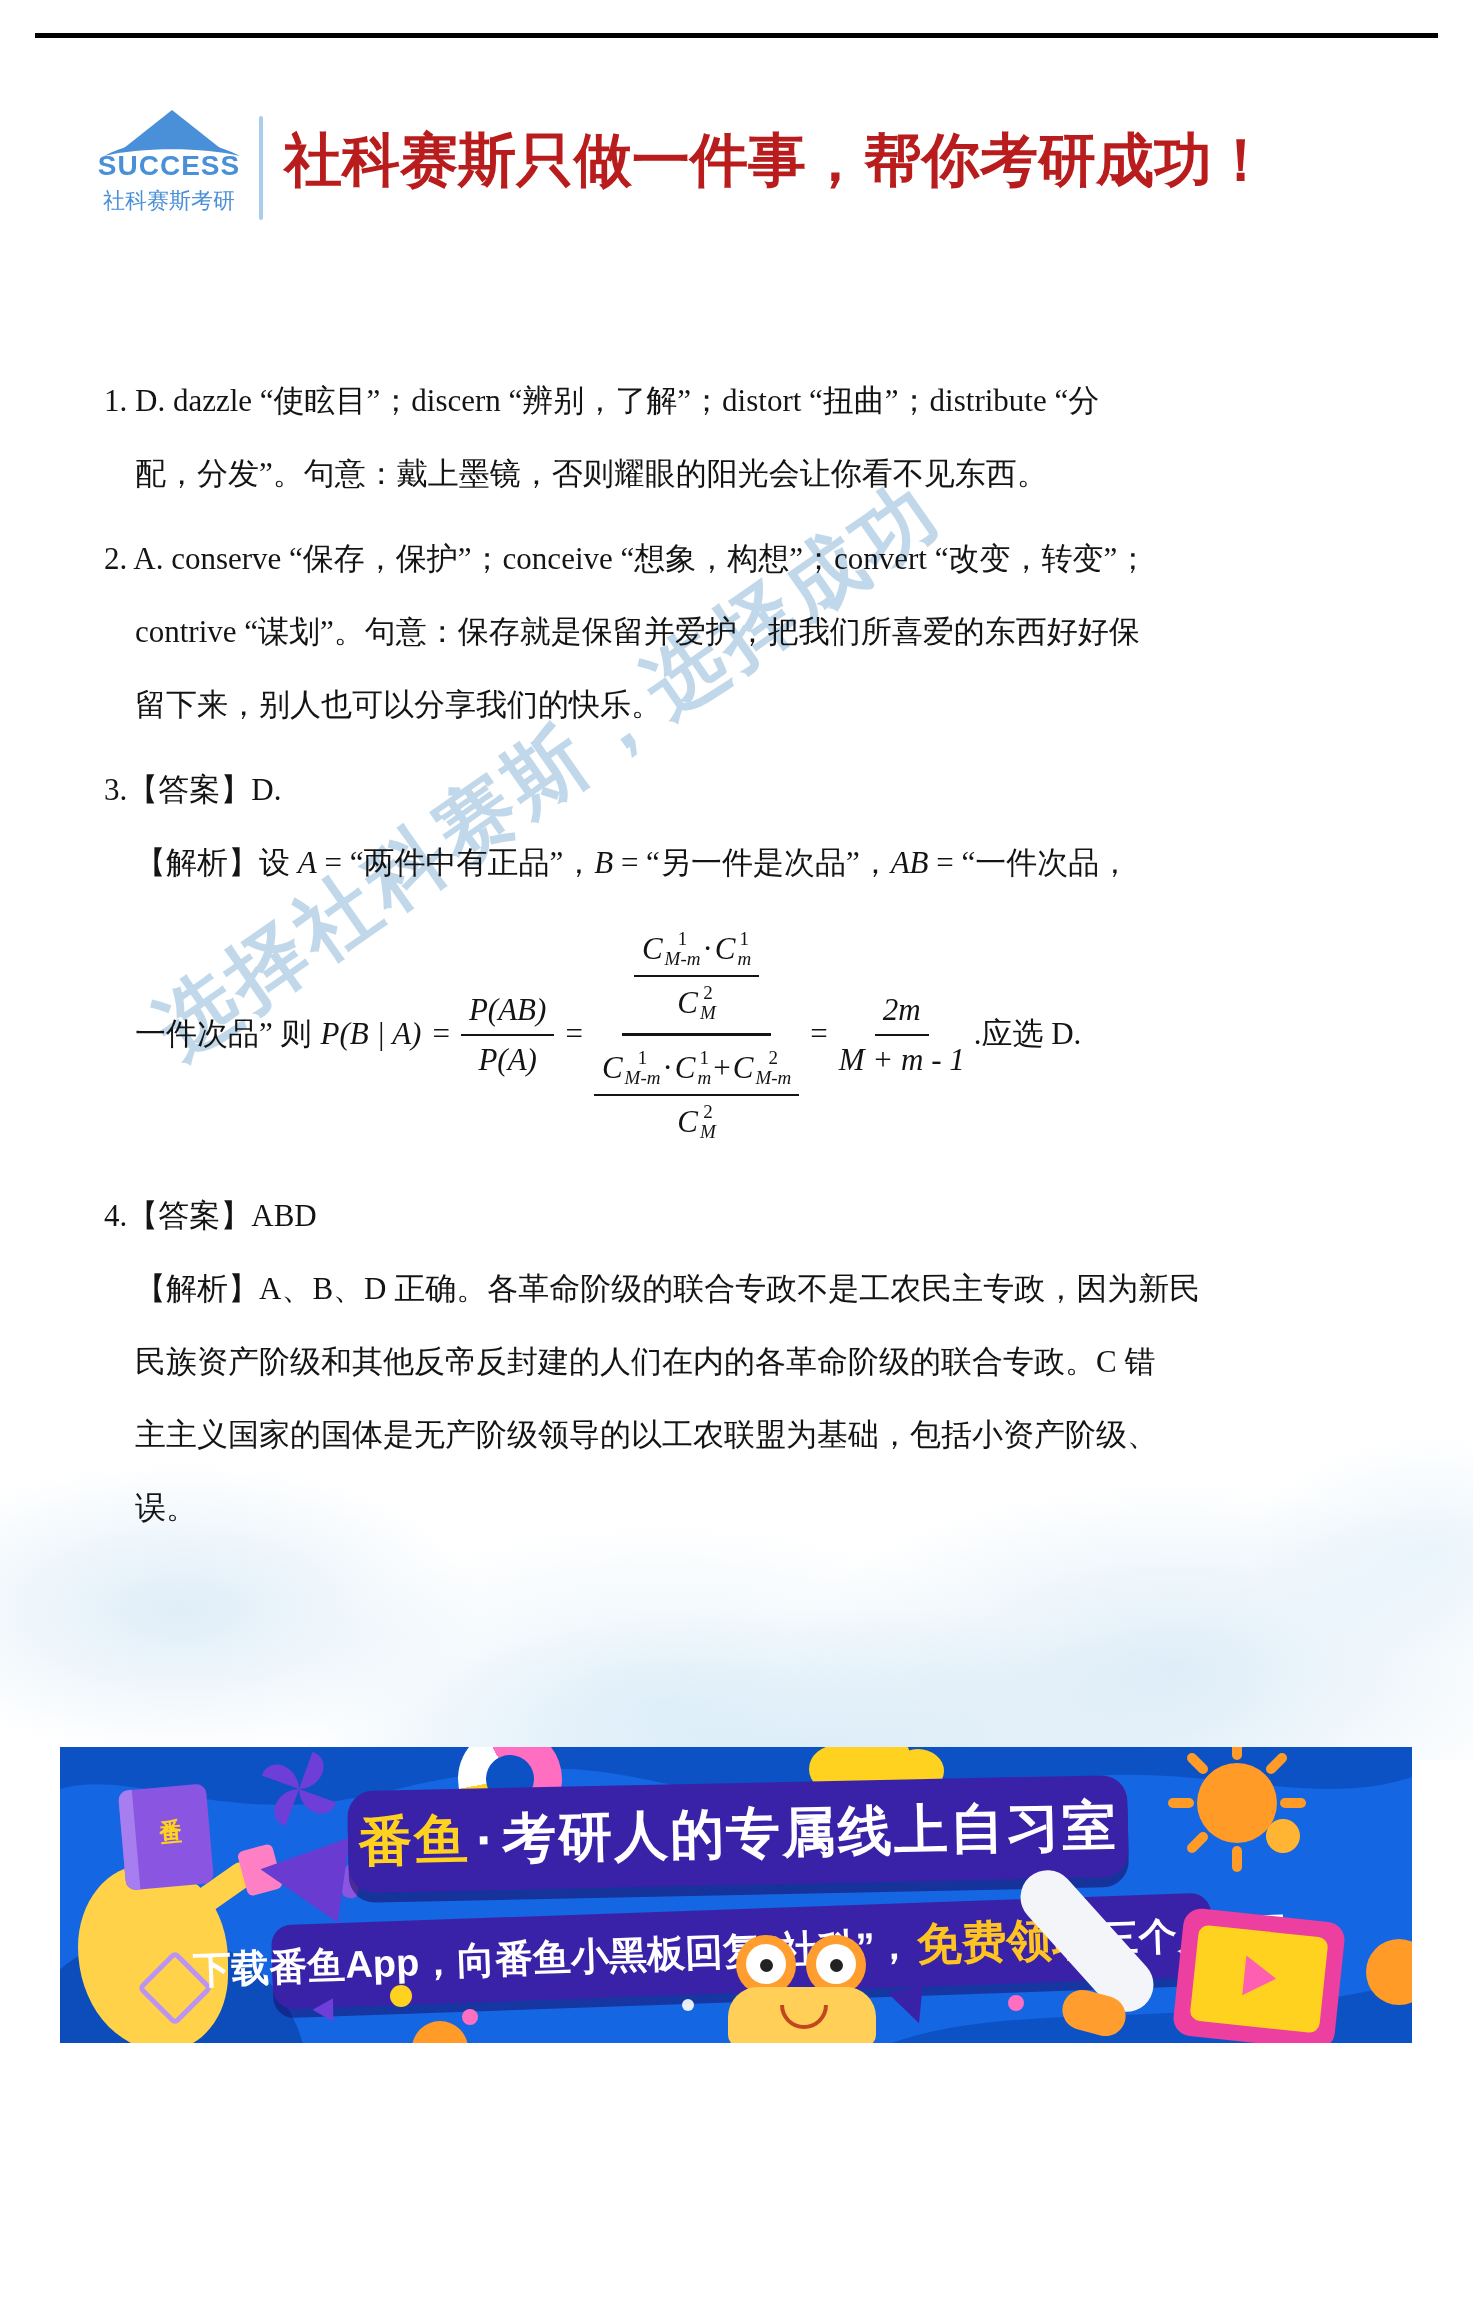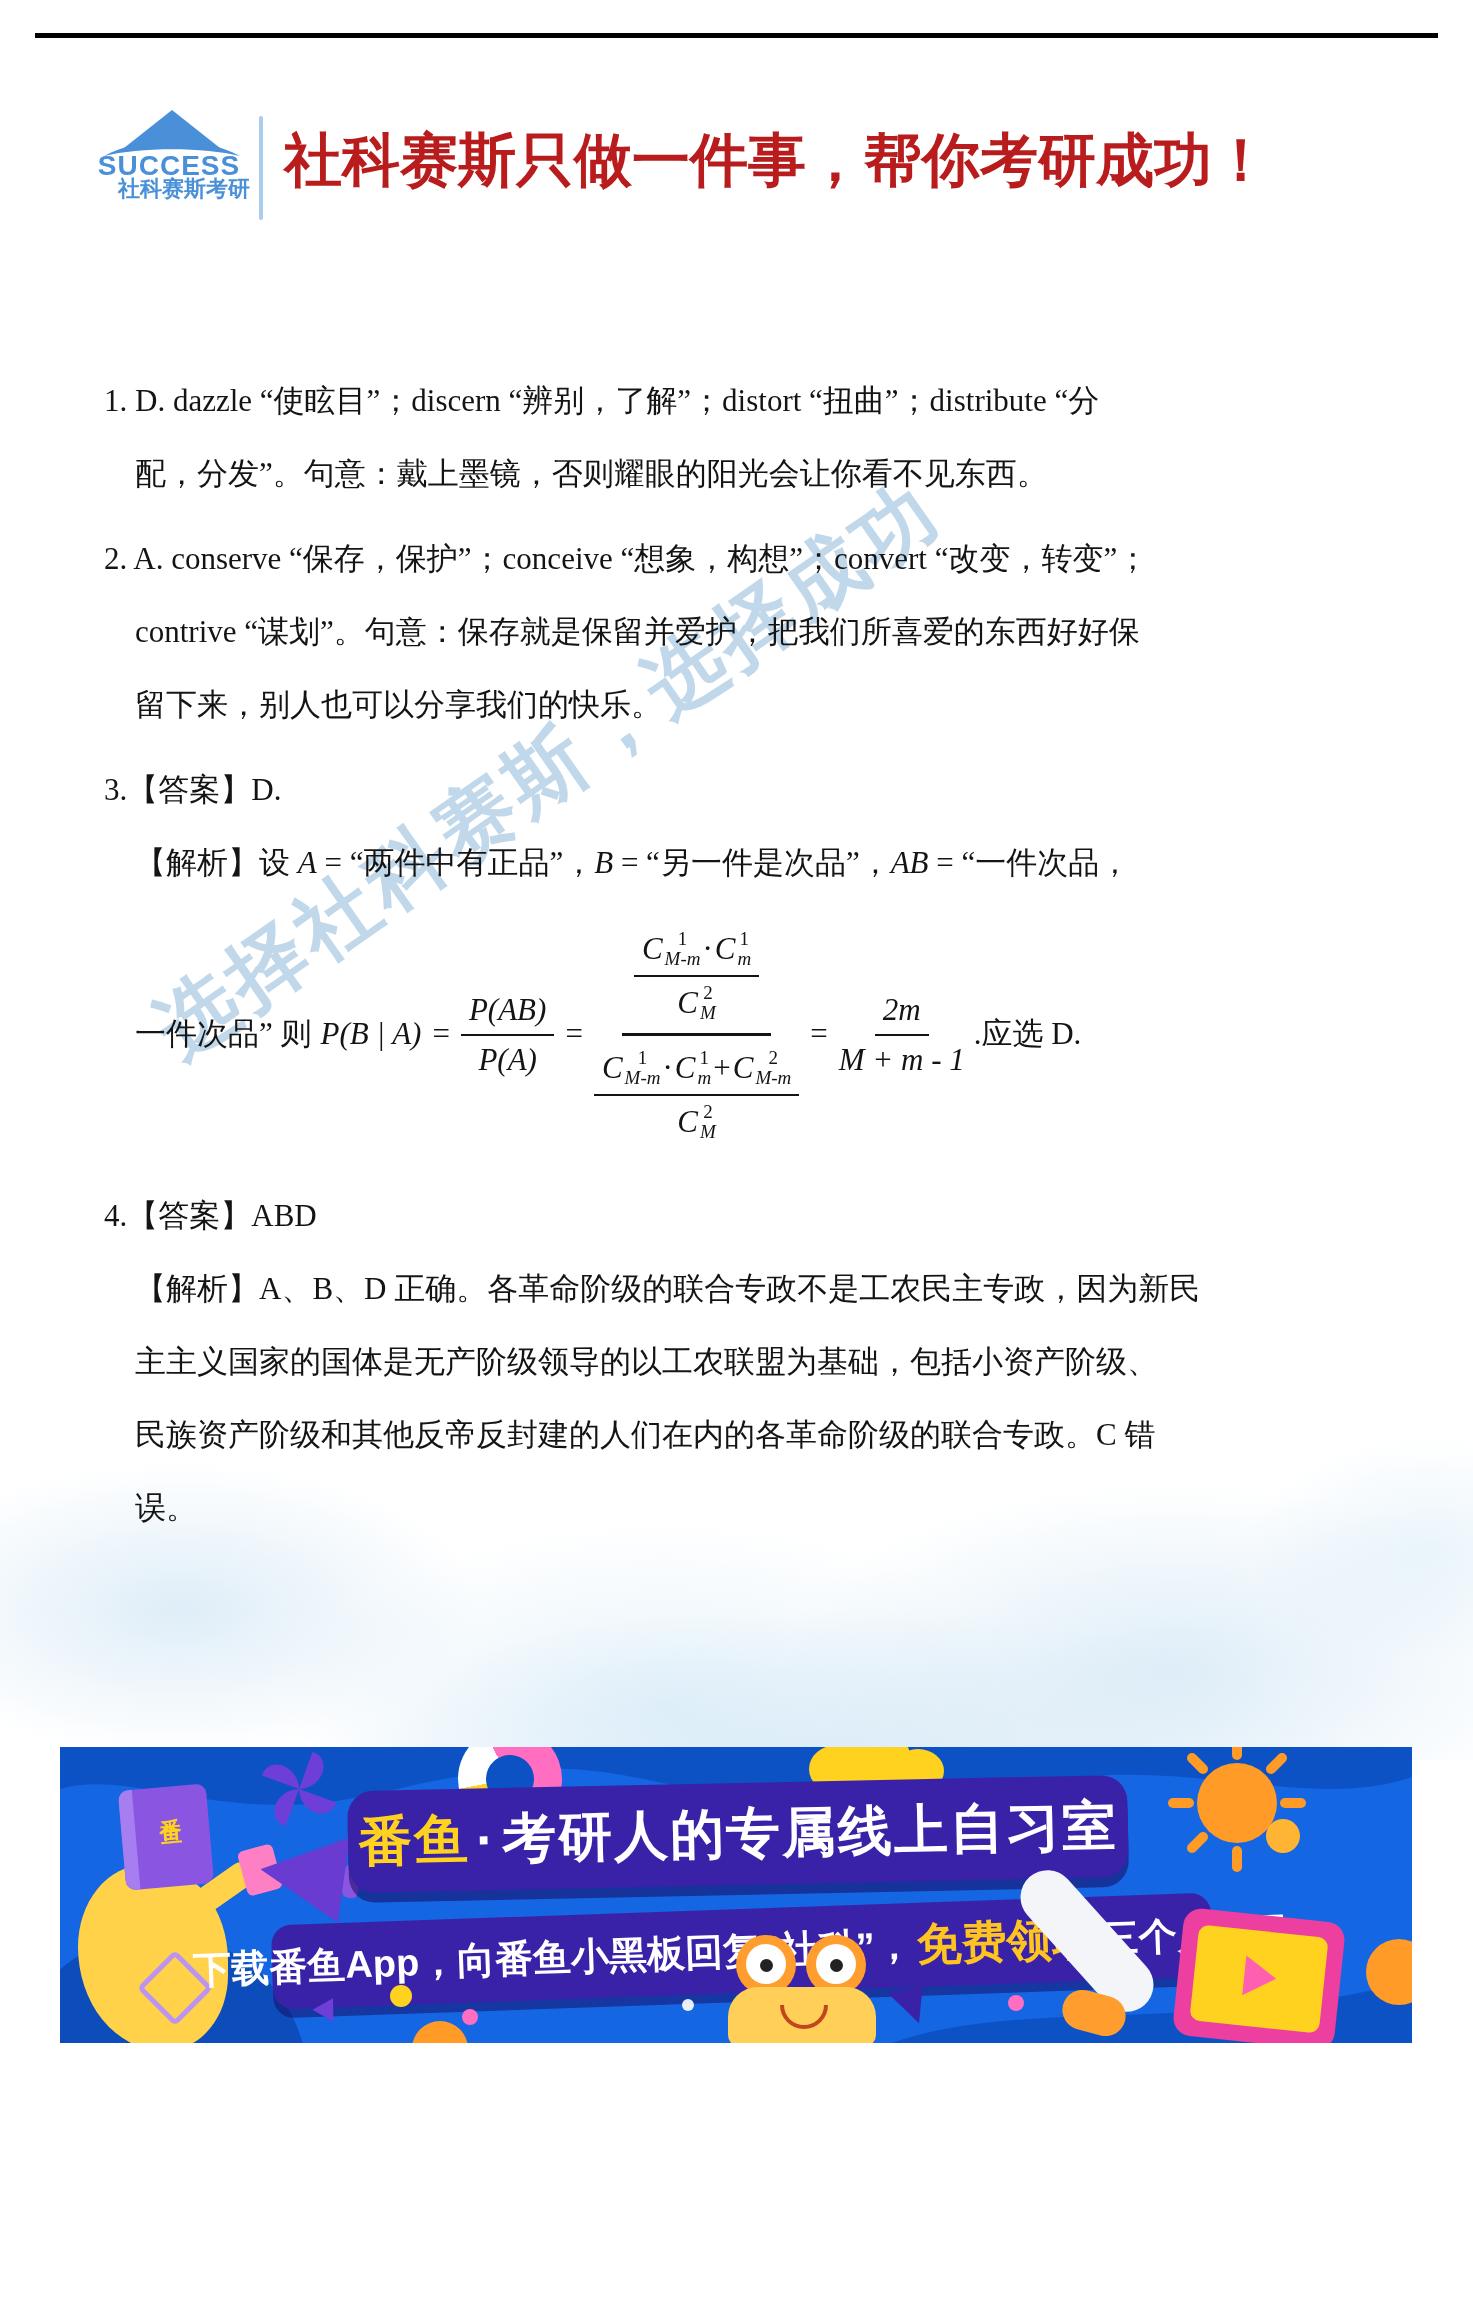--- a/index.html
+++ b/index.html
@@ -7,22 +7,22 @@
         font-family:"Liberation Serif","DejaVu Serif",serif;color:#141414;padding-left:33px;}
 
   
   .top-rule{position:absolute;left:35px;top:33px;width:1403px;height:5px;background:#000;}
 
   
   .logo-roof{position:absolute;left:98px;top:108px;width:148px;height:52px;}
   .logo-en{position:absolute;left:90px;top:150px;width:158px;text-align:center;
            font-family:"Liberation Sans","DejaVu Sans",sans-serif;font-weight:800;
            font-size:28px;letter-spacing:1px;color:#4a90d8;}
-  .logo-cn{position:absolute;left:88px;top:174px;width:162px;text-align:right;
-           font-family:"Liberation Sans","DejaVu Sans",sans-serif;font-weight:700;
+  .logo-cn{position:absolute;left:88px;top:186px;width:162px;text-align:center;
+           font-family:"Liberation Sans","DejaVu Sans",sans-serif;font-weight:400;
            font-size:22px;color:#4a90d8;}
   .hdr-divider{position:absolute;left:259px;top:116px;width:4px;height:104px;background:#a9cdec;border-radius:2px;}
   .slogan{position:absolute;left:284px;top:124px;width:1120px;
           font-family:"Liberation Sans","DejaVu Sans",sans-serif;font-weight:800;
           font-size:58px;line-height:72px;color:#b91c1c;white-space:nowrap;}
 
   
   .title{position:absolute;left:0;top:266px;width:100%;text-align:center;
          font-size:43px;font-weight:500;letter-spacing:2px;}
   .title-gap{display:inline-block;width:66px;}
@@ -214,22 +214,22 @@
           <span class="fd mi">M + m - 1</span>
         </span>
 
         <span>.应选 D.</span>
       </div>
     </div>
 
     <div class="item">
       <div class="line">4.【答案】ABD</div>
       <div class="line cont">【解析】A、B、D 正确。各革命阶级的联合专政不是工农民主专政，因为新民</div>
+      <div class="line cont">民族资产阶级和其他反帝反封建的人们在内的各革命阶级的联合专政。C 错</div>
       <div class="line cont">主主义国家的国体是无产阶级领导的以工农联盟为基础，包括小资产阶级、</div>
-      <div class="line cont">民族资产阶级和其他反帝反封建的人们在内的各革命阶级的联合专政。C 错</div>
       <div class="line cont">误。</div>
     </div>
 
   </div>
 
   <div class="banner">
     <svg class="wave-top" viewBox="0 0 1352 92" preserveAspectRatio="none">
       <path d="M0 0 H1352 V30 C1260 62 1150 18 1020 30 C900 41 850 74 730 60 C610 46 560 12 440 24 C330 35 290 66 180 56 C100 49 50 28 0 42 Z" fill="#0d52c5"></path>
     </svg>
     <svg class="wave-br" viewBox="0 0 520 80" preserveAspectRatio="none">

